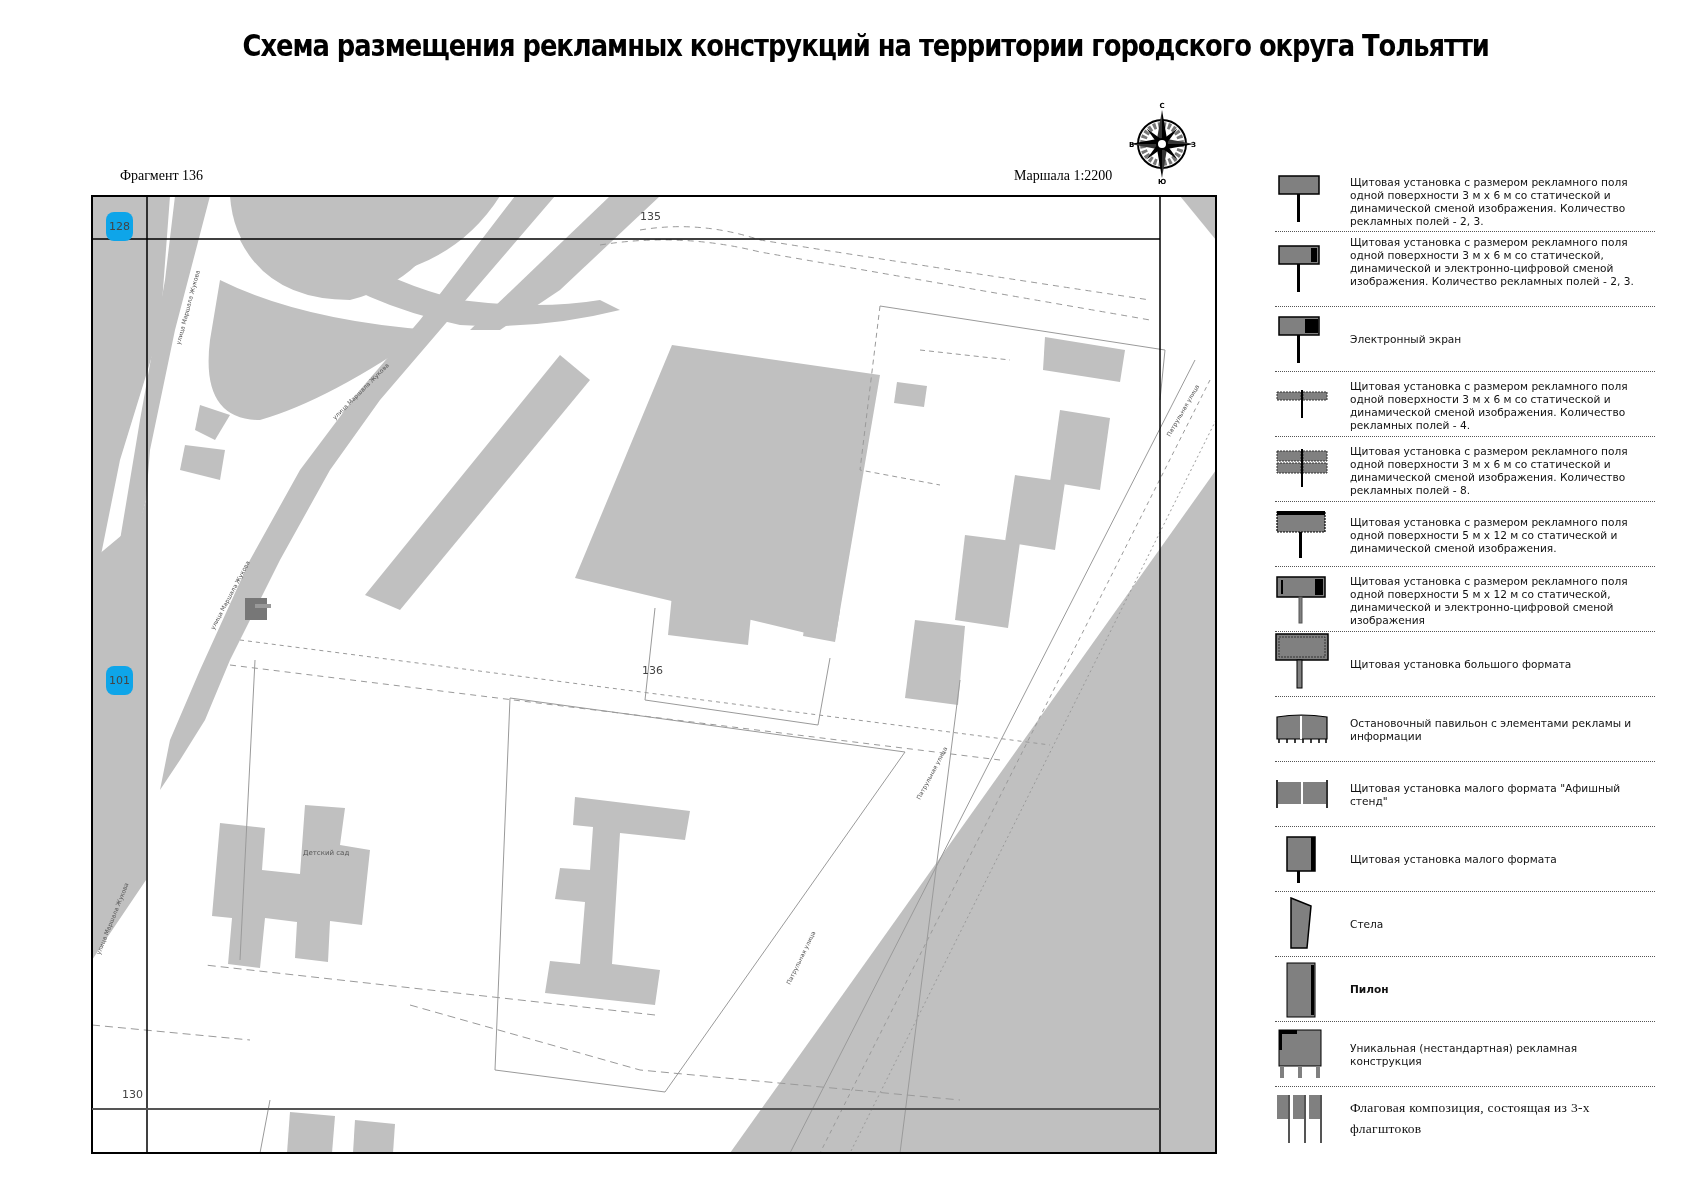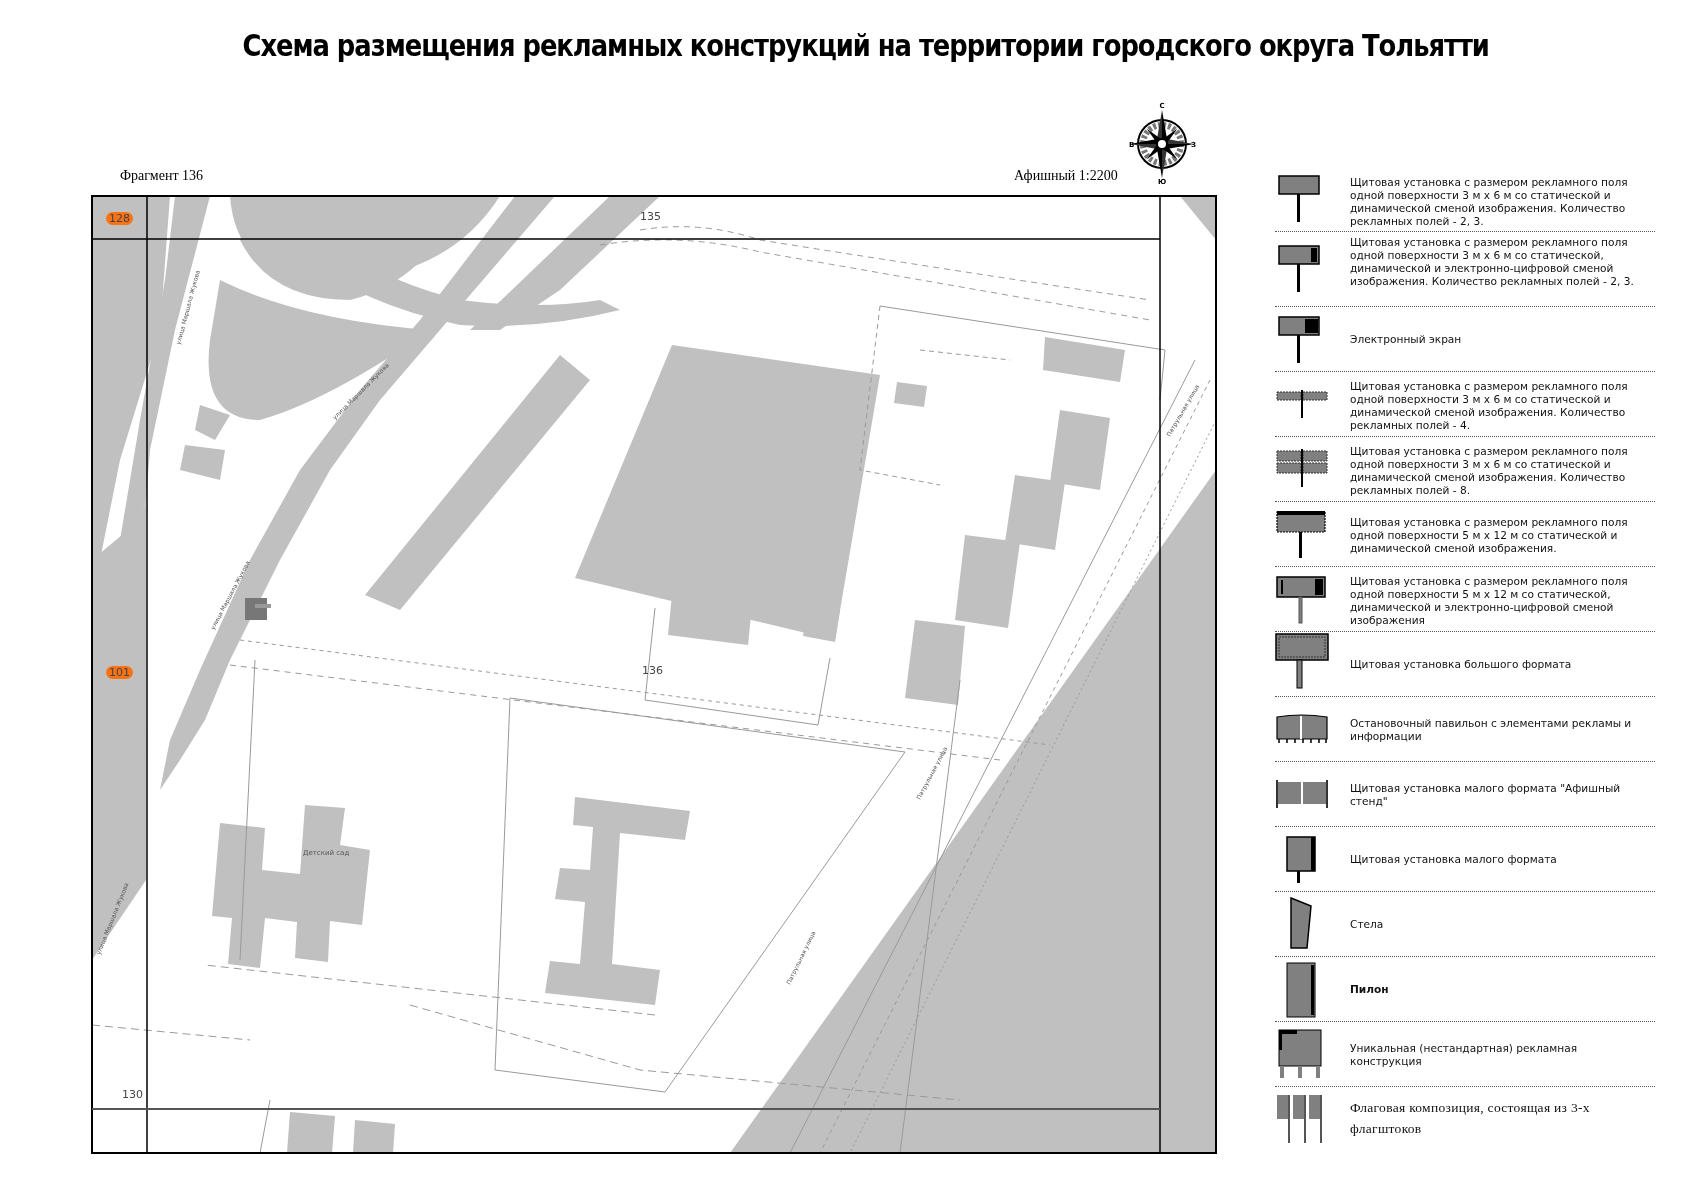--- a/index.html
+++ b/index.html
@@ -9,28 +9,28 @@
   .scale{position:absolute;left:1014px;top:168px;font-family:"Liberation Serif",serif;font-size:14px;}
   .compass{position:absolute;left:1128px;top:100px;width:70px;height:86px;}
   .map{position:absolute;left:0;top:0;width:1697px;height:1200px;}
   .legend{position:absolute;left:1275px;top:170px;width:380px;}
   .legend-item{position:absolute;left:0;width:380px;}
   .legend-divider{position:absolute;left:0;width:380px;border-top:1.5px dotted #555;height:0;}
   .legend-icon{position:absolute;left:0;width:56px;}
   .legend-text{position:absolute;left:75px;width:300px;font-family:"DejaVu Sans",sans-serif;font-size:10.6px;line-height:13px;color:#111;}
   .legend-text.serif{font-family:"Liberation Serif",serif;font-size:13.5px;line-height:21px;letter-spacing:0.3px;}
   .cell-label{position:absolute;font-family:"DejaVu Sans",sans-serif;font-size:11px;color:#444;}
-  .cell-label.pill{background:#f97316;border-radius:8px;padding:0 3px;}
+  .cell-label.pill{background:#0ea5e9;border-radius:8px;padding:8px 3px;}
 </style>
 </head>
 <body>
 
 <div class="title">Схема размещения рекламных конструкций на территории городского округа Тольятти</div>
 <div class="fragment">Фрагмент 136</div>
-<div class="scale">Афишный 1:2200</div>
+<div class="scale">Маршала 1:2200</div>
 
 <svg class="compass" viewBox="0 0 70 86">
   <circle cx="34" cy="44" r="24" fill="none" stroke="#000" stroke-width="2"></circle>
   <circle cx="34" cy="44" r="19" fill="none" stroke="#777" stroke-width="6" stroke-dasharray="3 2"></circle>
   <g transform="translate(34,44)">
     <polygon points="0,-34 5,-5 0,0" fill="#000"></polygon>
     <polygon points="0,-34 -5,-5 0,0" fill="#333"></polygon>
     <polygon points="0,34 5,5 0,0" fill="#333"></polygon>
     <polygon points="0,34 -5,5 0,0" fill="#000"></polygon>
     <polygon points="-32,0 -5,-5 0,0" fill="#000"></polygon>

